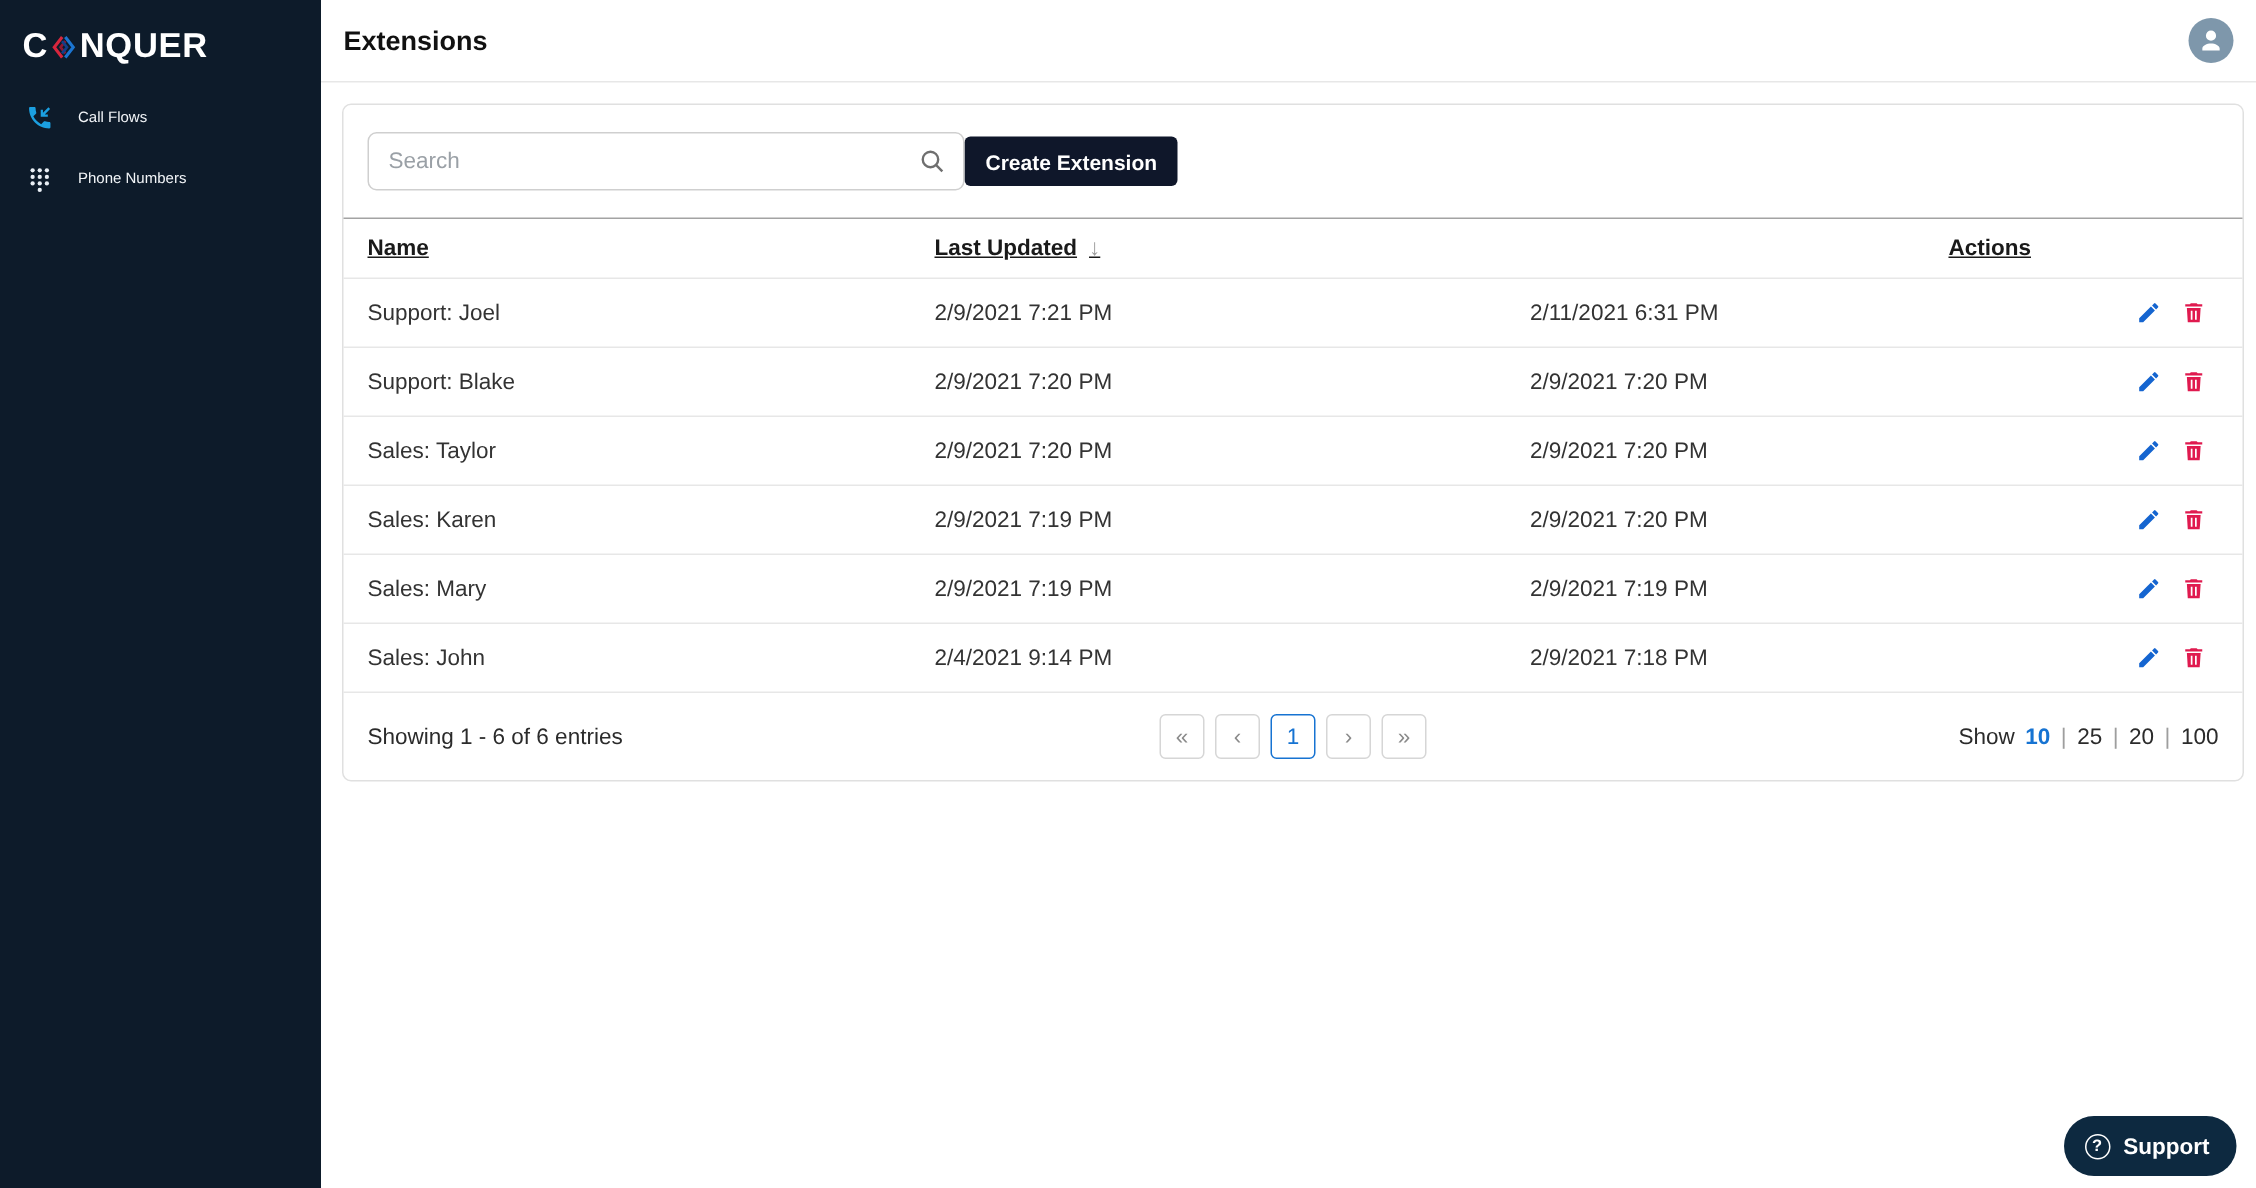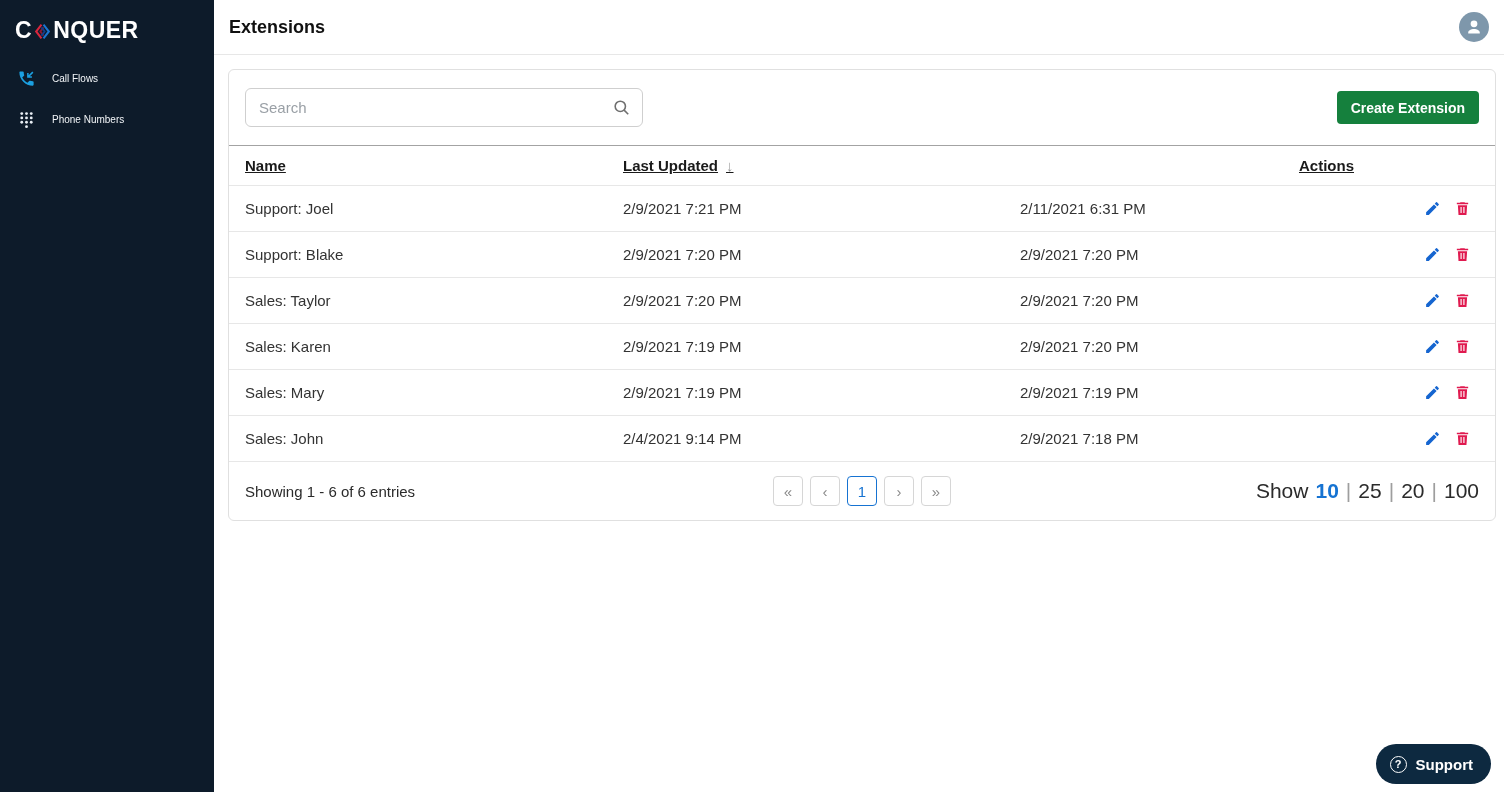--- a/index.html
+++ b/index.html
@@ -15,44 +15,44 @@
 
   
   .main { flex:1; display:flex; flex-direction:column; background:#fff; }
   .topbar { height:55px; border-bottom:1px solid #e7e7e7; display:flex; align-items:center; justify-content:space-between; padding:0 15px; }
   .page-title { font-size:18px; font-weight:bold; color:#111; }
   .avatar { width:30px; height:30px; border-radius:50%; background:#7e97ab; display:flex; align-items:center; justify-content:center; cursor:pointer; }
   .avatar svg { width:22px; height:22px; }
 
   
   .card { margin:14px 8px 0 14px; border:1px solid #e0e0e0; border-radius:6px; background:#fff; }
-  .toolbar { display:flex; align-items:center; justify-content:space-between; padding:18px 16px;gap:18px; }
+  .toolbar { display:flex; align-items:center; padding:18px 16px; }
   .search-wrap { position:relative; width:398px; }
   .search-input { width:100%; height:39px; border:1px solid #cfcfcf; border-radius:6px; padding:0 40px 0 13px; font-size:15px; color:#333; outline:none; font-family:"Liberation Sans", sans-serif; }
   .search-input::placeholder { color:#9aa0a6; }
   .search-icon { position:absolute; right:12px; top:10px; }
-  .btn-primary { background:#15803d; color:#fff; border:none; border-radius:4px; height:33px; padding:0 14px; font-size:14px; font-weight:bold; cursor:pointer; font-family:"Liberation Sans", sans-serif; }
+  .btn-primary { background:#0f172a; color:#fff; border:none; border-radius:4px; height:33px; padding:0 14px; font-size:14px; font-weight:bold; cursor:pointer; font-family:"Liberation Sans", sans-serif; }
 
   
   .thead, .trow { display:grid; grid-template-columns: 394px 397px 1fr 120px; align-items:center; }
   .thead { height:40px; border-top:1px solid #a3a3a3; font-weight:bold; font-size:15px; color:#1a1a1a;text-decoration:underline; }
   .thead .cell:first-child, .trow .cell:first-child { padding-left:16px; }
   .trow { height:46px; border-top:1px solid #e7e7e7; font-size:15px; color:#333; }
   .cell.actions { display:flex; justify-content:flex-end; gap:13px; padding-right:24px; }
   .th-actions { text-align:right; padding-right:21px; }
   .sort-arrow { color:#9e9e9e; font-weight:normal; font-size:15px; margin-left:8px; }
   .icon-btn { cursor:pointer; display:inline-flex; align-items:center; }
 
   
   .tfoot { display:grid; grid-template-columns:1fr auto 1fr; align-items:center; height:59px; border-top:1px solid #e7e7e7; padding:0 16px; }
   .showing { font-size:15px; color:#2b2b2b; }
   .pager { display:flex; gap:7px; }
   .page-btn { width:30px; height:30px; border:1px solid #d6d6d6; border-radius:4px; background:#fff; display:flex; align-items:center; justify-content:center; font-size:15px; color:#8a8a8a; cursor:pointer; }
   .page-btn.current { border-color:#1673d2; color:#1673d2; }
-  .page-size { justify-self:end; font-size:21px; color:#2b2b2b; display:flex; align-items:center; gap:7px; }
+  .page-size { justify-self:end; font-size:15px; color:#2b2b2b; display:flex; align-items:center; gap:7px; }
   .ps-option { cursor:pointer; color:#2b2b2b; }
   .ps-option.active { color:#1673d2; font-weight:bold; }
   .ps-sep { color:#9e9e9e; }
 
   
   .support-btn { position:absolute; right:13px; bottom:8px; height:40px; padding:0 18px 0 14px; background:#0d2940; border:none; border-radius:20px; color:#fff; display:flex; align-items:center; gap:9px; font-size:15px; font-weight:bold; cursor:pointer; font-family:"Liberation Sans", sans-serif; }
   .q-circle { width:17px; height:17px; border:1.6px solid #fff; border-radius:50%; display:flex; align-items:center; justify-content:center; font-size:11px; font-weight:bold; }
 </style>
 </head>
 <body>

